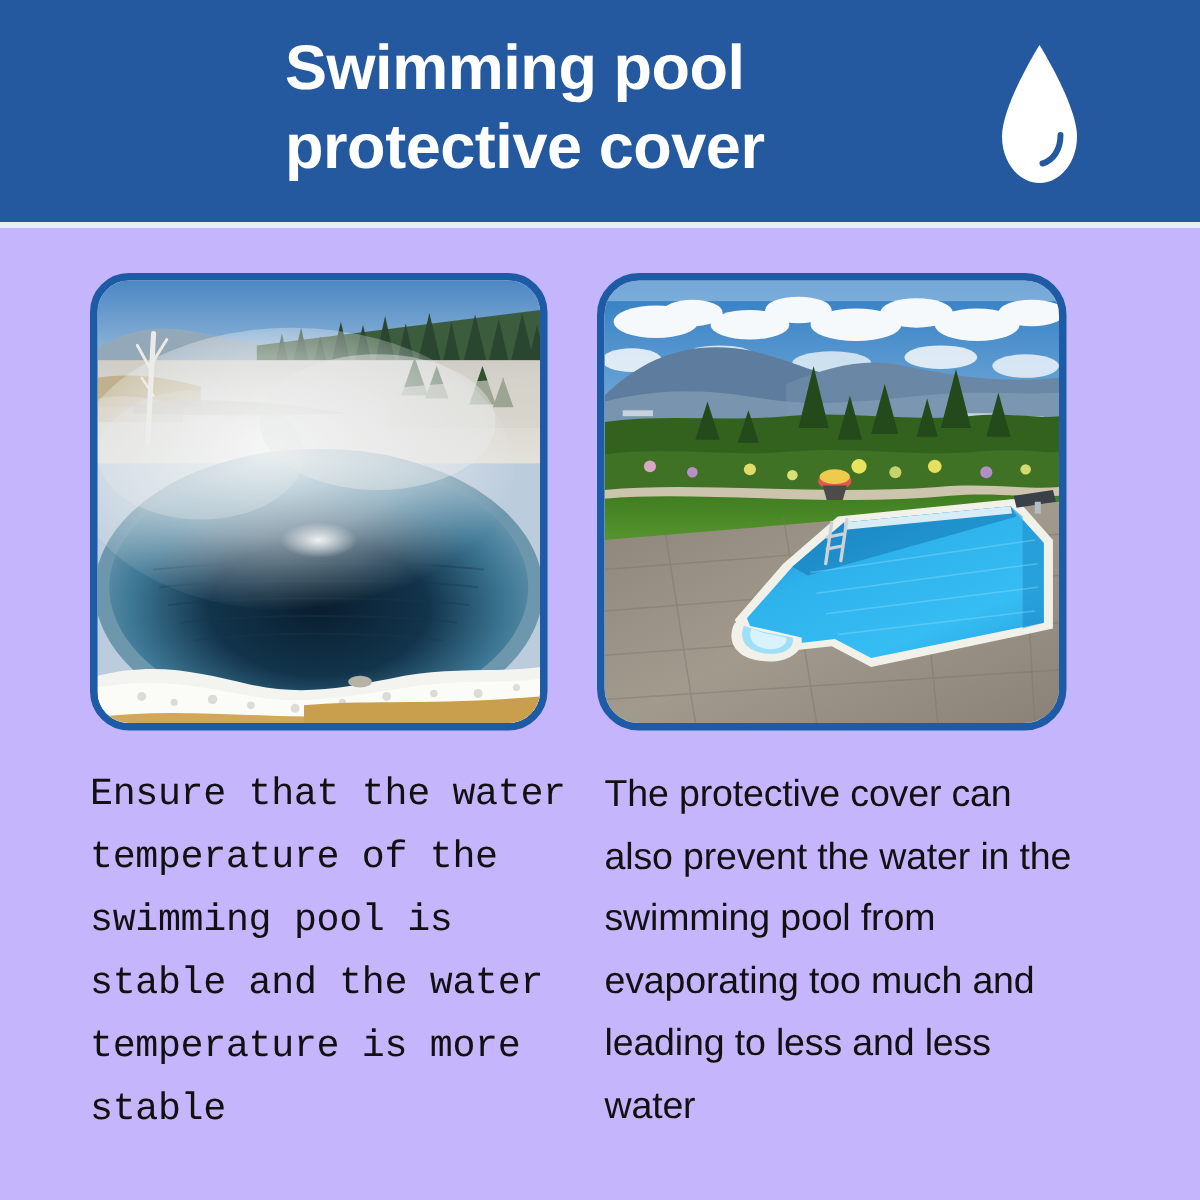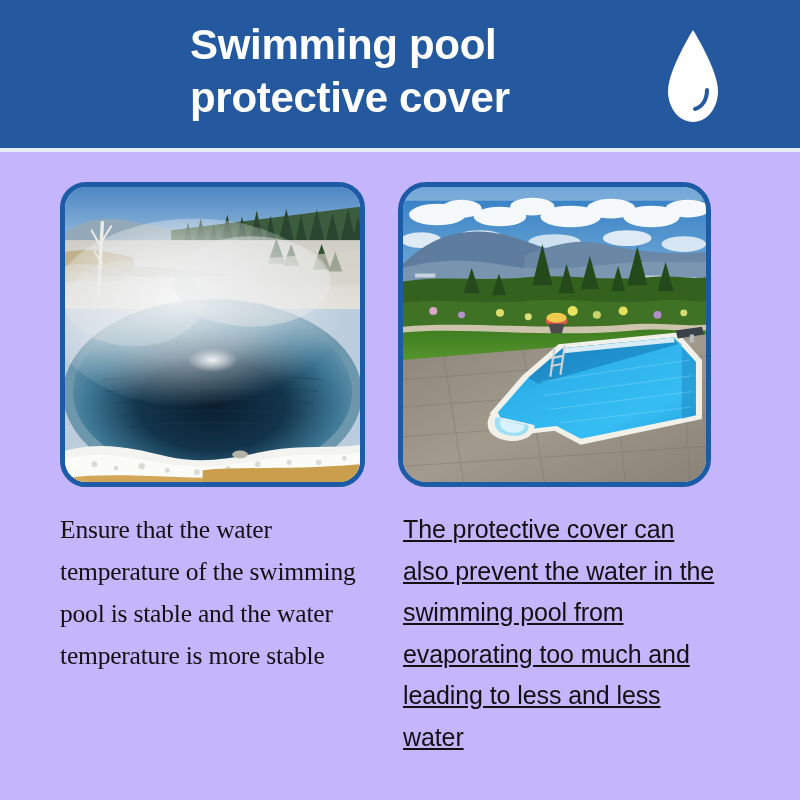--- a/index.html
+++ b/index.html
@@ -102,34 +102,33 @@
   }
   .photo svg { display: block; width: 100%; height: 100%; }
 
   
   .caption {
     margin: 22px 0 0 0;
     color: #111111;
     white-space: pre-line;
   }
   .caption-left {
-    font-family: Liberation Serif, serif;
+    font-family: Liberation Mono, monospace;
     font-size: 25.5px;
     line-height: 42px;
     width: 320px;
     letter-spacing: -0.2px;
   }
   .caption-right {
     font-family: "Liberation Sans", sans-serif;
     font-size: 25px;
     line-height: 41.5px;
     width: 320px;
     letter-spacing: -0.1px;
     margin-left: 5px;
-    text-decoration: underline;
   }
 </style>
 </head>
 <body>
 
 <div class="page">
 
   <div class="header">
     <div class="header-inner">
       <div class="header-title">Swimming pool

